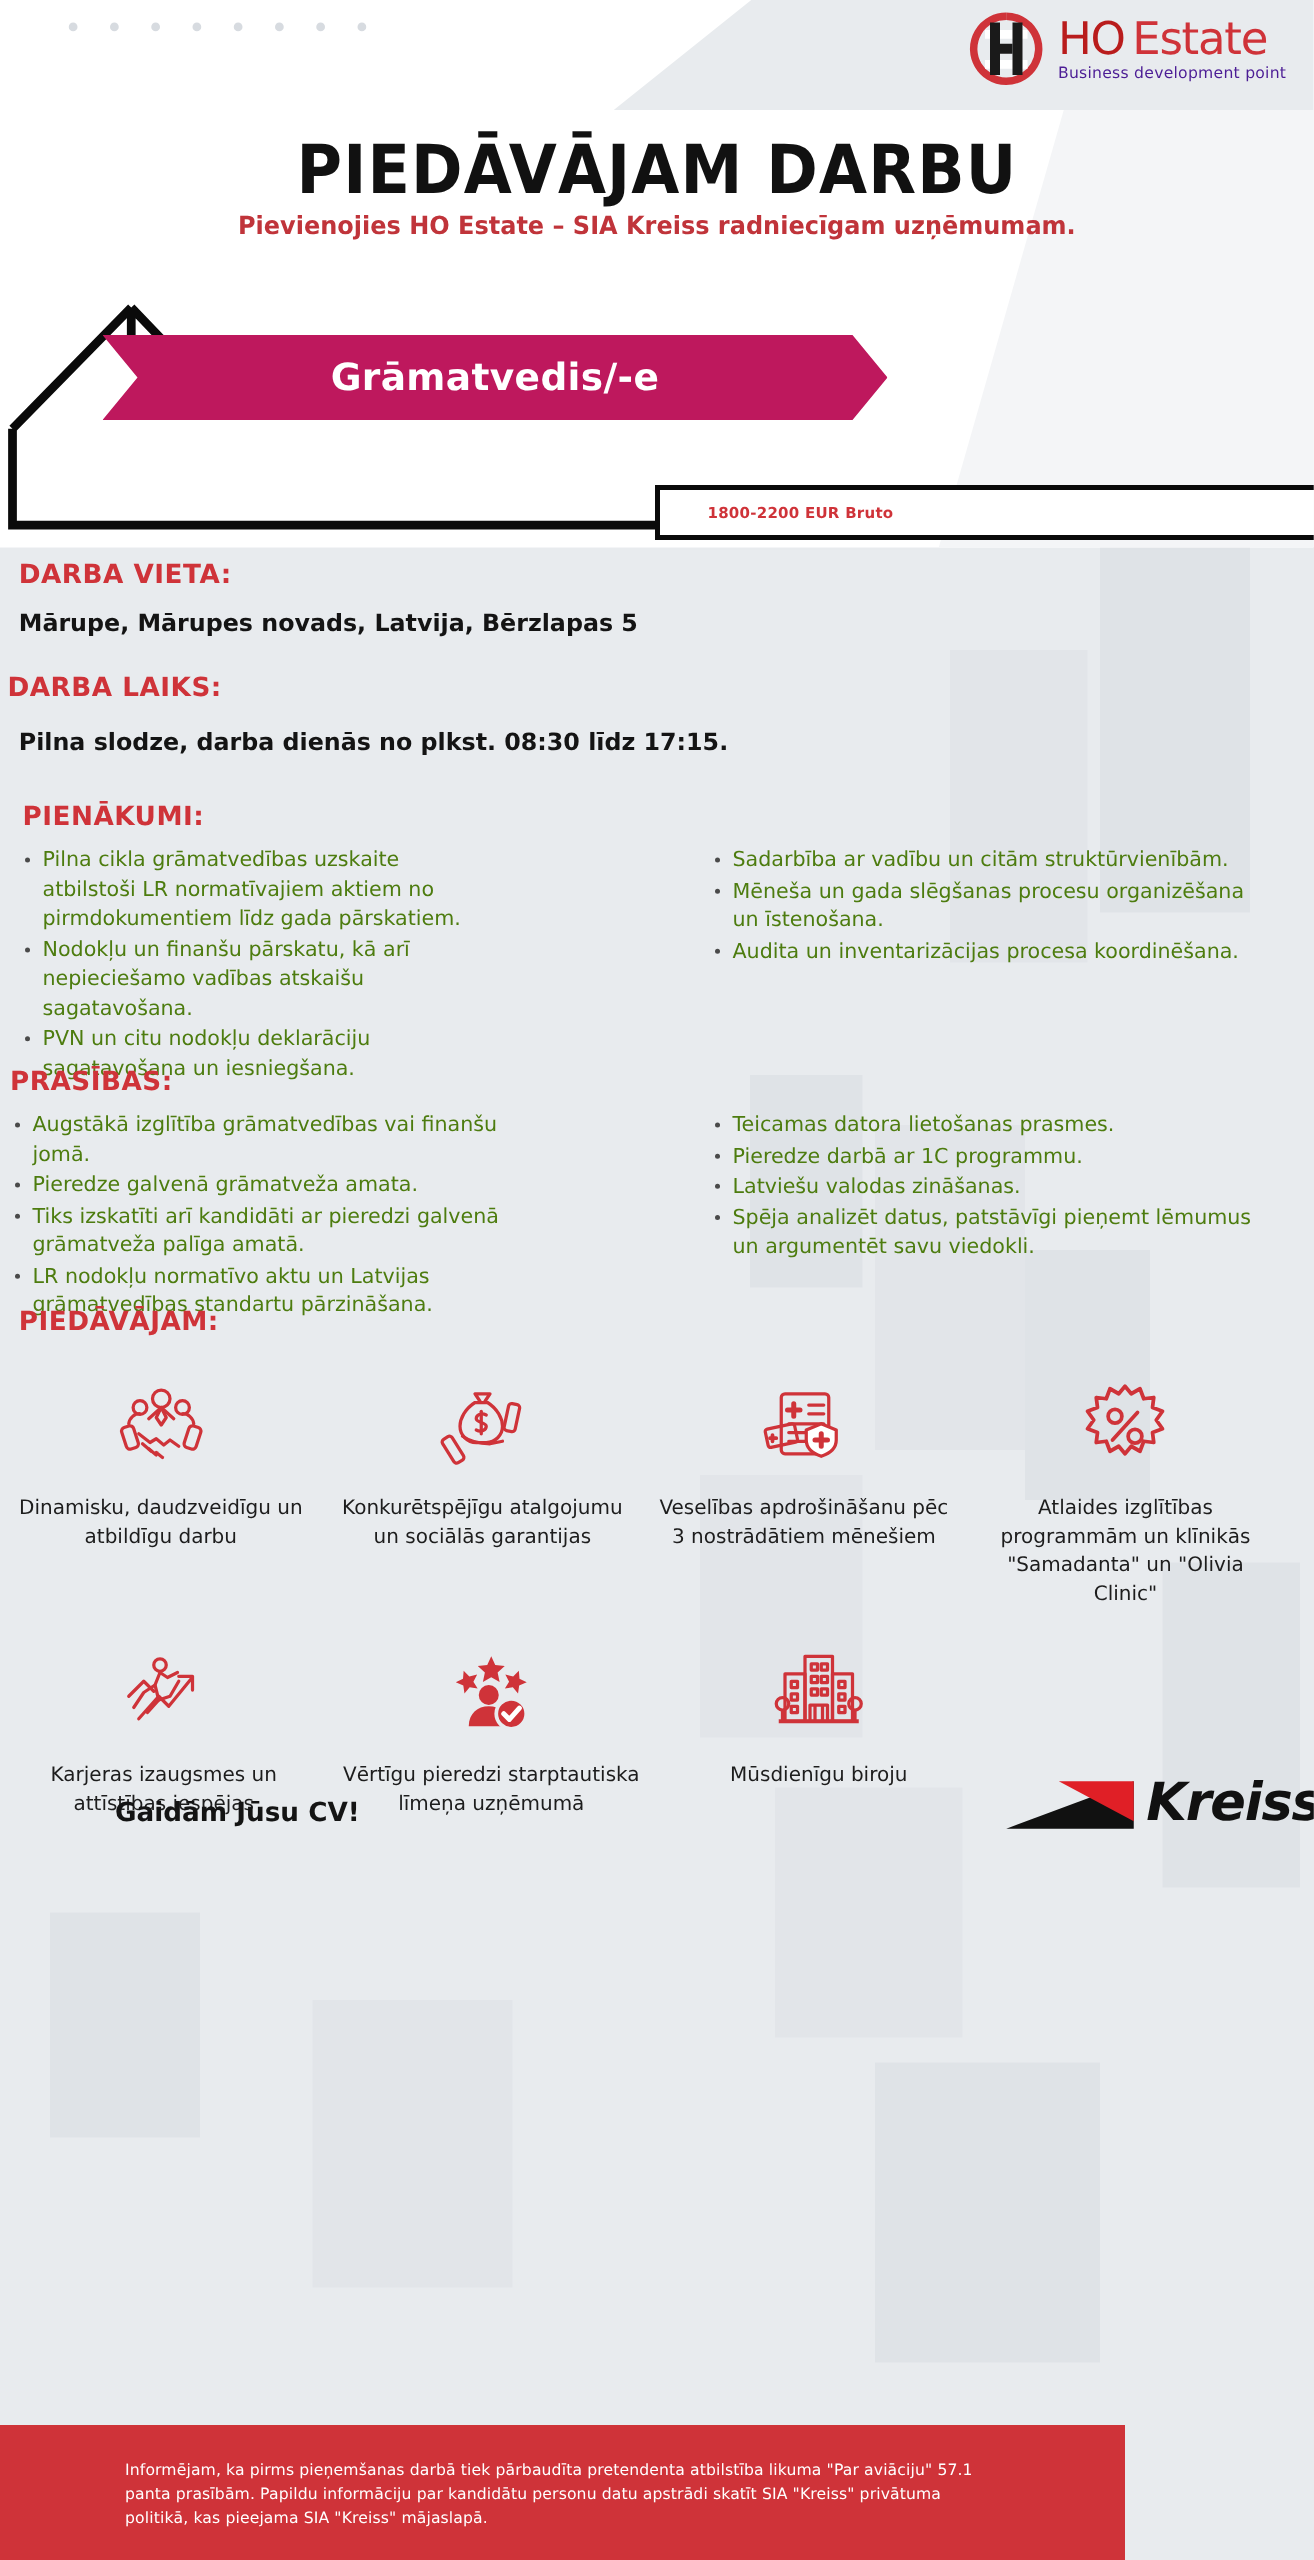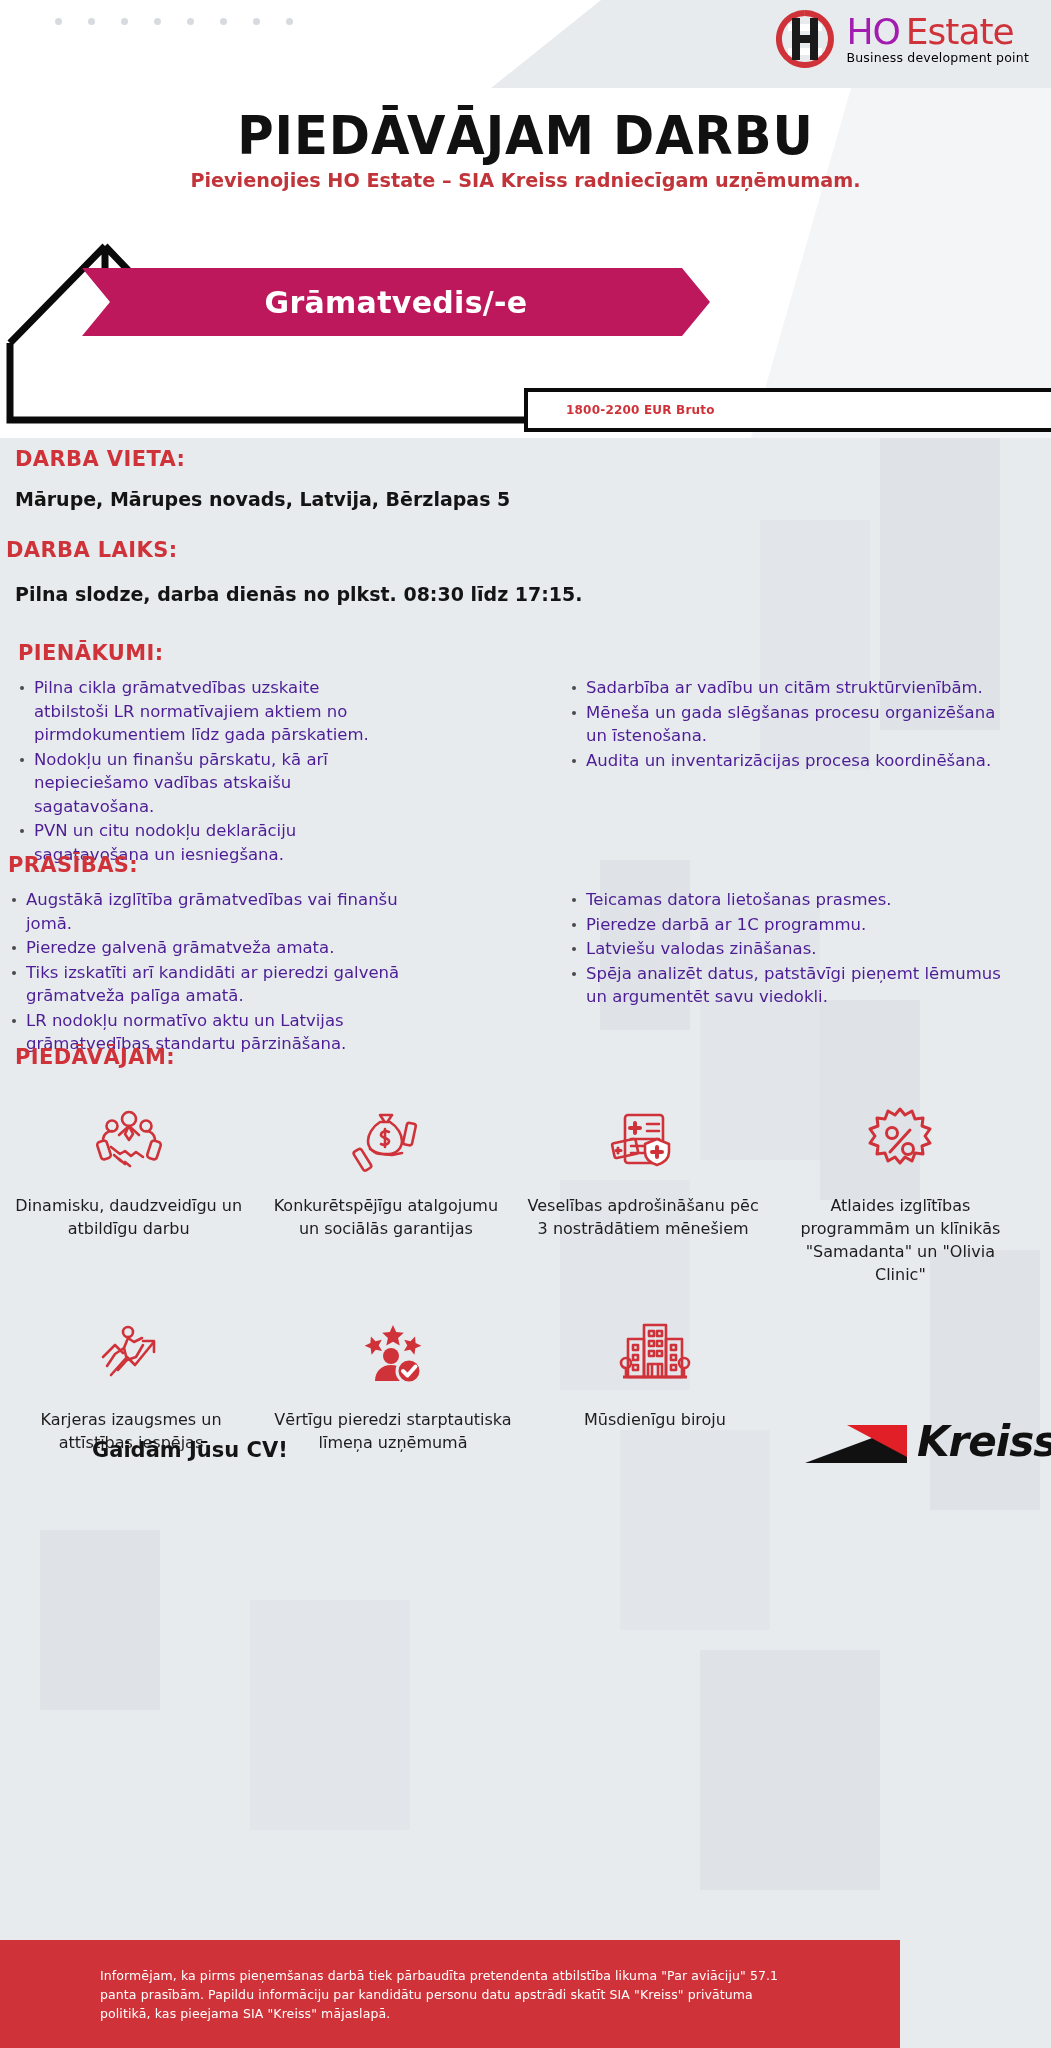--- a/index.html
+++ b/index.html
@@ -27,23 +27,23 @@
     background:#e8ebee;
     clip-path: polygon(110px 0, 560px 0, 560px 88px, 0 88px);
   }
   .dots { position:absolute; top:18px; left:55px; display:flex; gap:26px; }
   .dot { width:7px; height:7px; border-radius:50%; background:#d7dbe0; }
 
   .logo { position:absolute; top:8px; right:22px; display:flex; align-items:center; gap:10px; }
   .logo-mark { position:relative; width:62px; height:62px; }
   .logo-text-wrap { display:flex; flex-direction:column; line-height:1; }
   .logo-top { display:flex; align-items:baseline; gap:6px; }
-  .logo-ho { font-size:36px; color:#a21caf; letter-spacing:-1px; font-family:"DejaVu Sans", sans-serif; font-weight:400; }
+  .logo-ho { font-size:36px; color:#b91c1c; letter-spacing:-1px; font-family:"DejaVu Sans", sans-serif; font-weight:400; }
   .logo-estate { font-size:36px; color:#cf3339; letter-spacing:-1px; font-weight:400; }
-  .logo-sub { font-size:12.5px; color:#000000; letter-spacing:0.2px; margin-top:2px; }
+  .logo-sub { font-size:12.5px; color:#4c1d95; letter-spacing:0.2px; margin-top:2px; }
 
   
   .hero {
     position:absolute; top:88px; left:0; width:1051px; height:350px;
     background:#ffffff; z-index:2; overflow:hidden;
   }
   .hero-slant {
     position:absolute; top:0; right:0; width:300px; height:350px;
     background:#f4f5f7;
     clip-path: polygon(100px 0, 300px 0, 300px 350px, 0 350px);
@@ -94,21 +94,21 @@
   .lbl-laiks { position:absolute; top:100px; left:6px; }
   .val-laiks { position:absolute; top:145px; left:15px; }
 
   .lbl-pienakumi { position:absolute; top:203px; left:3px;margin-left:15px; }
   .lbl-prasibas  { position:absolute; top:415px; left:8px; }
   .lbl-piedavajam{ position:absolute; top:607px; left:15px; }
 
   ul.bl { list-style:none; }
   ul.bl li {
     position:relative; padding-left:20px; margin-bottom:1px;
-    font-size:16.5px; line-height:23.5px; color:#4c1d95;
+    font-size:16.5px; line-height:23.5px; color:#4d7c0f;
   }
   ul.bl li:before {
     content:""; position:absolute; left:6px; top:10px;
     width:4px; height:4px; border-radius:50%; background:#4a4a4a;
   }
 
   .col-duties-l  { position:absolute; top:238px; left:14px;  width:370px; }
   .col-duties-r  { position:absolute; top:238px; left:566px; width:430px; }
   .col-req-l     { position:absolute; top:450px; left:6px;   width:430px; }
   .col-req-r     { position:absolute; top:450px; left:566px; width:440px; }

